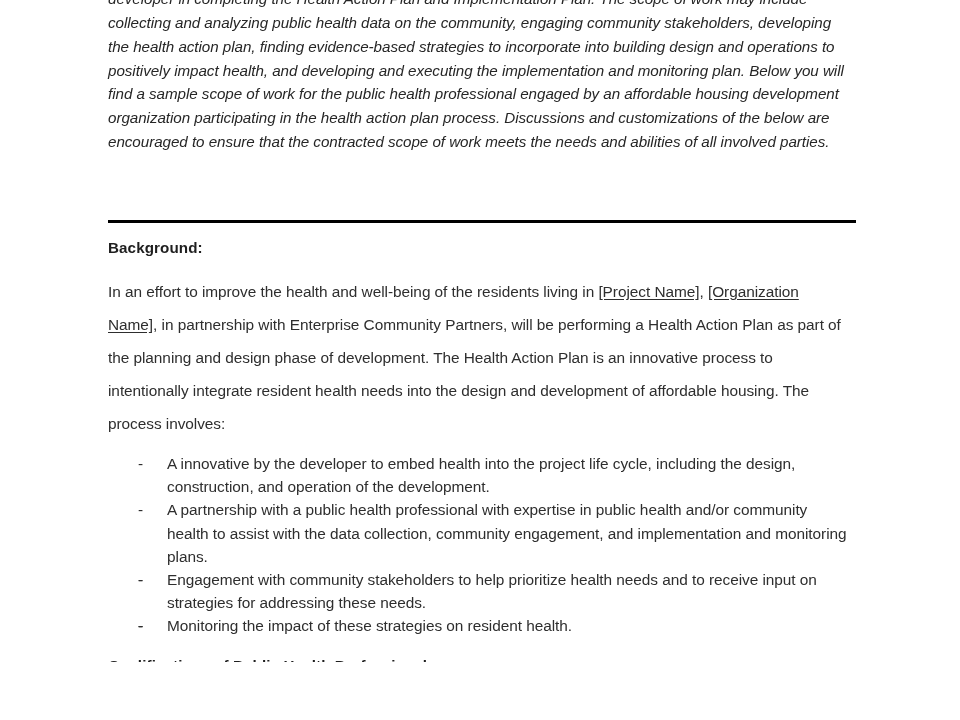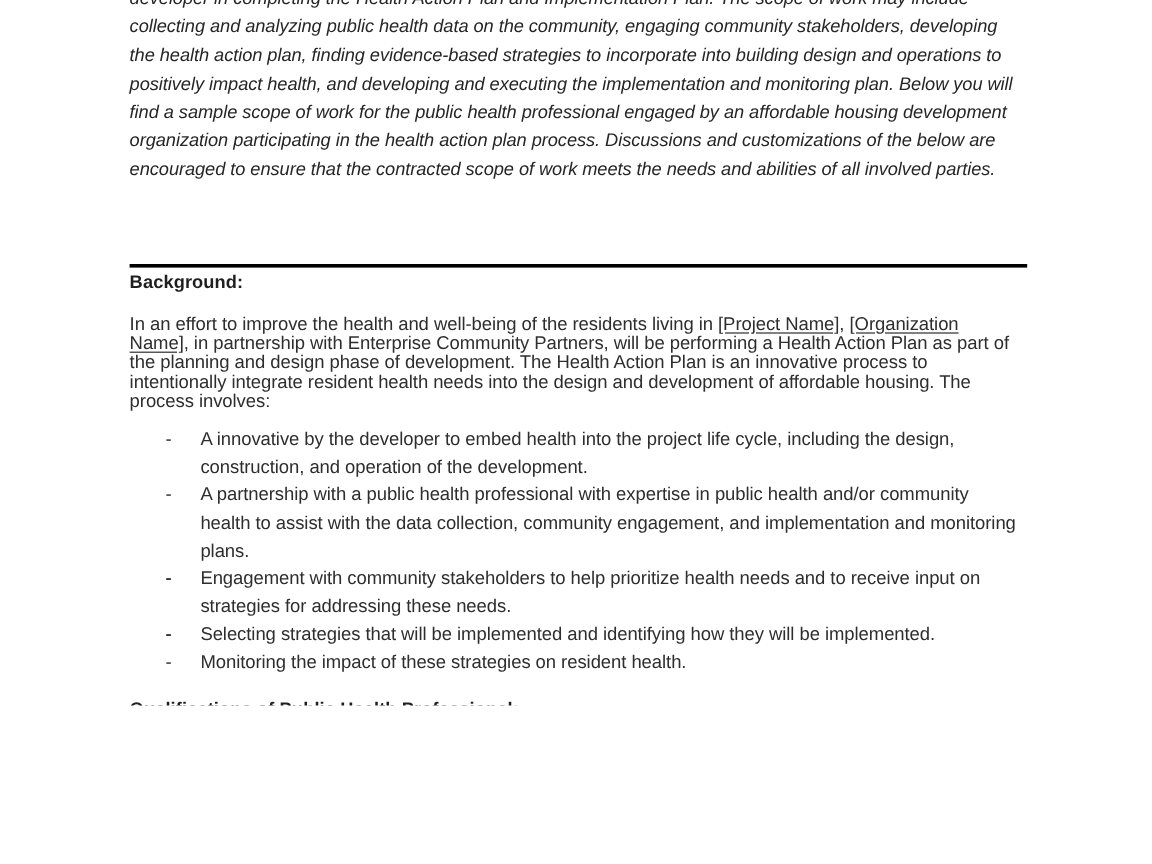--- a/index.html
+++ b/index.html
@@ -59,21 +59,21 @@
     font-weight: bold;
     color: #1f1f1f;
     line-height: 20px;
     margin: 0;
     letter-spacing: 0.1px;
   }
 
   
   .body-par {
     font-size: 15.4px;
-    line-height: 16px;
+    line-height: 33px;
     color: #2e2e2e;
     margin: 0;
     letter-spacing: -0.05px;
   }
   .ph {
     text-decoration: underline;
     text-underline-offset: 2px;
   }
 
   
@@ -121,21 +121,21 @@
 
   <div class="content">
 
     <p class="intro" style="margin-top: -12.8px;">developer in completing the Health Action Plan and Implementation Plan. The scope of work may include collecting and analyzing public health data on the community, engaging community stakeholders, developing the health action plan, finding evidence-based strategies to incorporate into building design and operations to positively impact health, and developing and executing the implementation and monitoring plan.  Below you will find a sample scope of work for the public health professional engaged by an affordable housing development organization participating in the health action plan process. Discussions and customizations of the below are encouraged to ensure that the contracted scope of work meets the needs and abilities of all involved parties.</p>
 
     <div class="spacer-intro-rule"></div>
   </div>
 
   <div class="rule"></div>
 
-  <div class="content" style="top:226px;">
+  <div class="content" style="top:238px;">
 
     <h2 class="section-heading">Background:</h2>
 
     <div class="spacer-head-par"></div>
 
     <p class="body-par"><span>In an effort to improve the health and well-being of the residents living in </span><span class="ph">[Project Name]</span><span>, </span><span class="ph">[Organization Name]</span><span>, in partnership with Enterprise Community Partners, will be performing a Health Action Plan as part of the planning and design phase of development.  The Health Action Plan is an innovative process to intentionally integrate resident health needs into the design and development of affordable housing. The process involves:</span></p>
 
     <div class="spacer-par-list"></div>
 
     <ul class="bullets">
@@ -152,21 +152,20 @@
       </li>
       <li>
         <span class="dash">-</span>
         <span>Engagement with community stakeholders to help prioritize health needs and to receive input on strategies for addressing these needs.</span>
       </li>
       <li>
         <span class="dash">-</span>
       </li>
       <li>
         <span class="dash">-</span>
-        <span>Selecting strategies that will be implemented and identifying how they will be implemented.</span>
       </li>
       <li>
         <span class="dash">-</span>
         <span>Monitoring the impact of these strategies on resident health.</span>
       </li>
     </ul>
 
     <div class="spacer-list-cut"></div>
 
     <h2 class="cut-heading">Qualifications of Public Health Professional:</h2>

